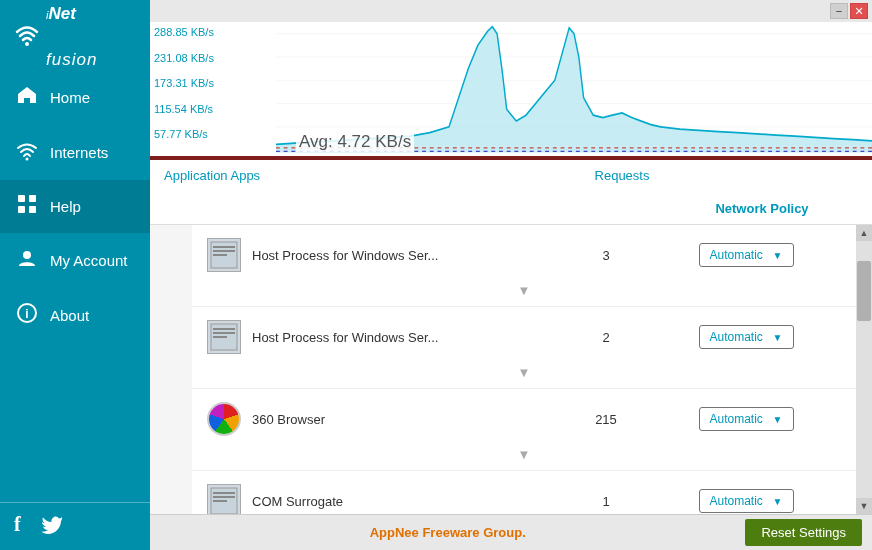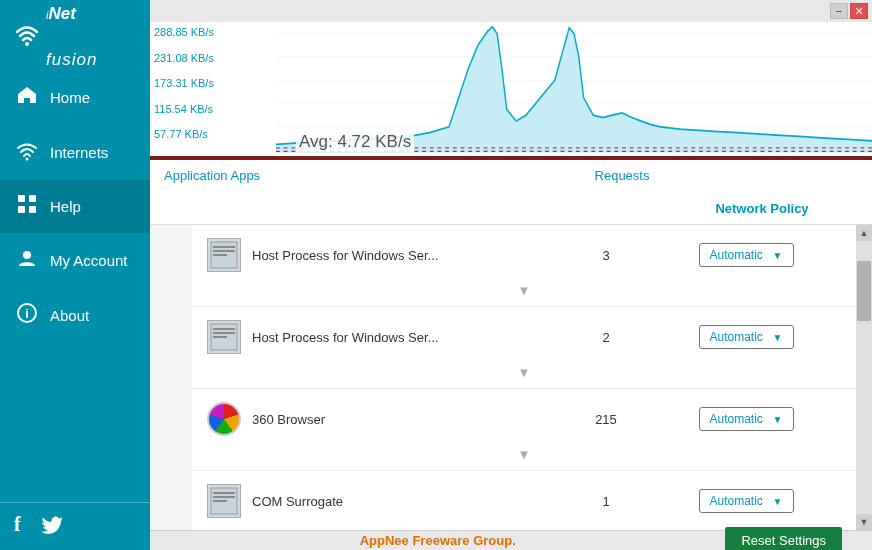--- a/index.html
+++ b/index.html
@@ -222,37 +222,37 @@
     .expand-btn {
       color: #aaa;
       font-size: 13px;
       cursor: pointer;
       width: 20px;
       text-align: center;
     }
 
     
     .bottom-bar {
-      height: 20px;
+      height: 36px;
       background: #e8e8e8;
       border-top: 1px solid #ccc;
       display: flex;
       align-items: center;
       justify-content: space-between;
-      padding: 0 30px 0 0;
+      padding: 0 10px 0 0;
     }
     .bottom-watermark {
       color: #e07000;
       font-size: 13px;
       font-weight: 600;
       flex: 1;
       text-align: center;
     }
     .reset-btn {
-      background: #15803d;
+      background: #4d7c0f;
       color: white;
       border: none;
       padding: 6px 16px;
       font-size: 13px;
       cursor: pointer;
       border-radius: 2px;
     }
 
     
     .scrollbar-track {

